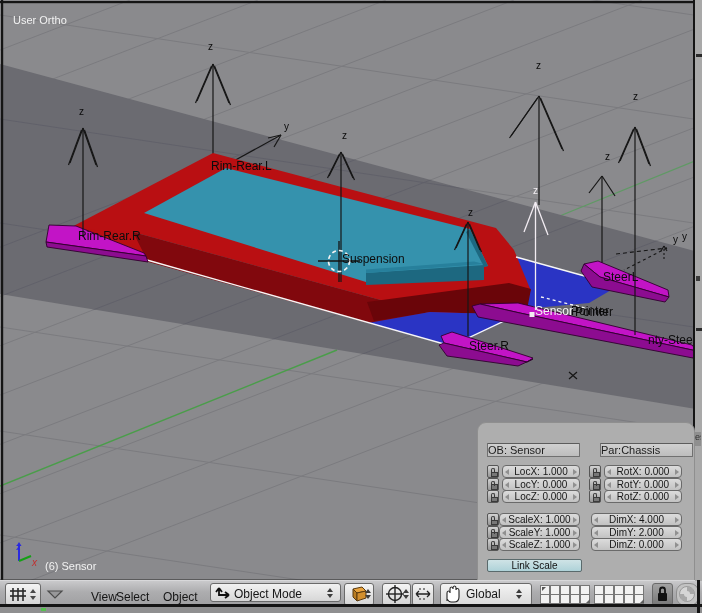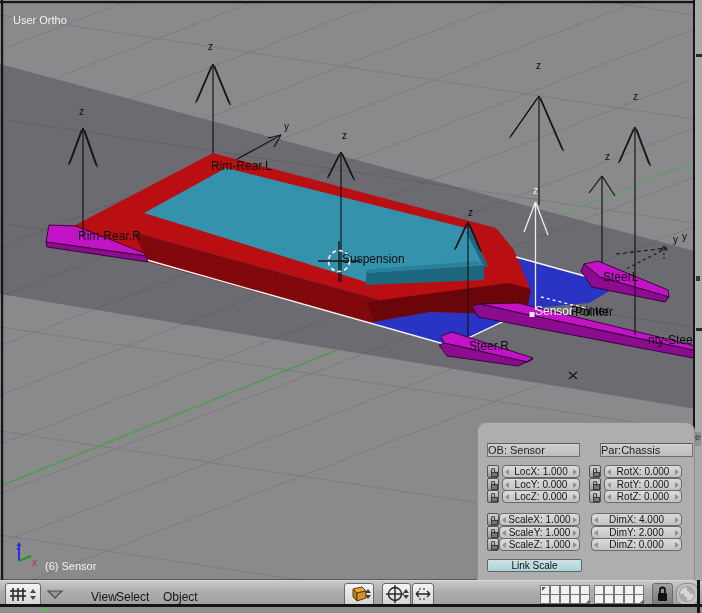--- a/index.html
+++ b/index.html
@@ -266,20 +266,27 @@
 </g>
 <path d="M27,5 l3,4 l-6,0 z M27,16 l3,-4 l-6,0 z" fill="#4a4a4a"></path>
 </svg>
 </div>
 <svg style="position:absolute;left:46px;top:8px" width="18" height="11">
         <path d="M2,2 L16,2 L9,9 Z" fill="#98989a" stroke="#4b4b4b" stroke-width="1.2"></path>
       </svg>
 <div class="menu" style="left:57px;margin-left:34px;">View</div>
 <div class="menu" style="left:116px;">Select</div>
 <div class="menu" style="left:163px;">Object</div>
+<div class="combo" style="left:210px;top:2px;width:131px;height:19px;">
+<svg width="24" height="19" style="position:absolute;left:2px;top:0">
+<path d="M6,4 L6,11 L16,11 M6,4 l-3,4 M6,4 l3,4 M16,11 l-4,-3 M16,11 l-4,3" stroke="#111" stroke-width="1.8" fill="none"></path>
+</svg>
+<span style="position:absolute;left:23px;top:3px;">Object Mode</span>
+<span class="ud" style="right:6px;top:4px;"></span>
+</div>
 <div class="btn" style="left:344px;top:2px;width:30px;height:23px;">
 <svg width="28" height="21">
 <polygon points="8,5 17,3 21,7 12,9" fill="#e8a33d" stroke="#5a3a10"></polygon>
 <polygon points="8,5 12,9 12,17 8,13" fill="#b97d22" stroke="#5a3a10"></polygon>
 <polygon points="12,9 21,7 21,14 12,17" fill="#d28f2e" stroke="#5a3a10"></polygon>
 </svg>
 <span class="ud" style="right:1px;top:5px;"></span>
 </div>
 <div class="btn" style="left:382px;top:2px;width:29px;height:23px;">
 <svg width="27" height="21">
@@ -287,20 +294,27 @@
 <line x1="12" y1="1" x2="12" y2="19" stroke="#222" stroke-width="1.4"></line>
 <line x1="3" y1="10" x2="21" y2="10" stroke="#222" stroke-width="1.4"></line>
 </svg>
 <span class="ud" style="right:0px;top:5px;"></span>
 </div>
 <div class="btn" style="left:412px;top:2px;width:22px;height:23px;">
 <svg width="20" height="21">
 <path d="M3,10 L17,10 M3,10 l3,-3 M3,10 l3,3 M17,10 l-3,-3 M17,10 l-3,3" stroke="#222" stroke-width="1.3" fill="none"></path>
 <path d="M6,5 l8,0 M6,15 l8,0" stroke="#222" stroke-width="1" stroke-dasharray="2 2"></path>
 </svg>
+</div>
+<div class="btn" style="left:440px;top:2px;width:92px;height:23px;background:linear-gradient(#f3f3f3,#dadada);">
+<svg width="22" height="21">
+<path d="M6,17 L6,9 Q6,7 7.5,7 Q9,7 9,9 L9,5 Q9,3 10.5,3 Q12,3 12,5 L12,4 Q12,2 13.5,2 Q15,2 15,4 L15,6 Q15,4.5 16.5,4.5 Q18,4.5 18,6.5 L18,13 Q18,18 13,18 L10,18 Q8,18 6,15 Z" fill="#fff" stroke="#222" stroke-width="1.1"></path>
+</svg>
+<span style="position:absolute;left:25px;top:3px;font-size:12px;color:#161616;">Global</span>
+<span class="ud" style="right:8px;top:5px;"></span>
 </div>
 <div id="layers" style="position:absolute;left:540px;top:4px;">
 <div class="lay" style="left:0px;top:0px;"></div>
 <div class="lay" style="left:10px;top:0px;"></div>
 <div class="lay" style="left:20px;top:0px;"></div>
 <div class="lay" style="left:30px;top:0px;"></div>
 <div class="lay" style="left:40px;top:0px;"></div>
 <div class="lay" style="left:0px;top:9px;"></div>
 <div class="lay" style="left:10px;top:9px;"></div>
 <div class="lay" style="left:20px;top:9px;"></div>

